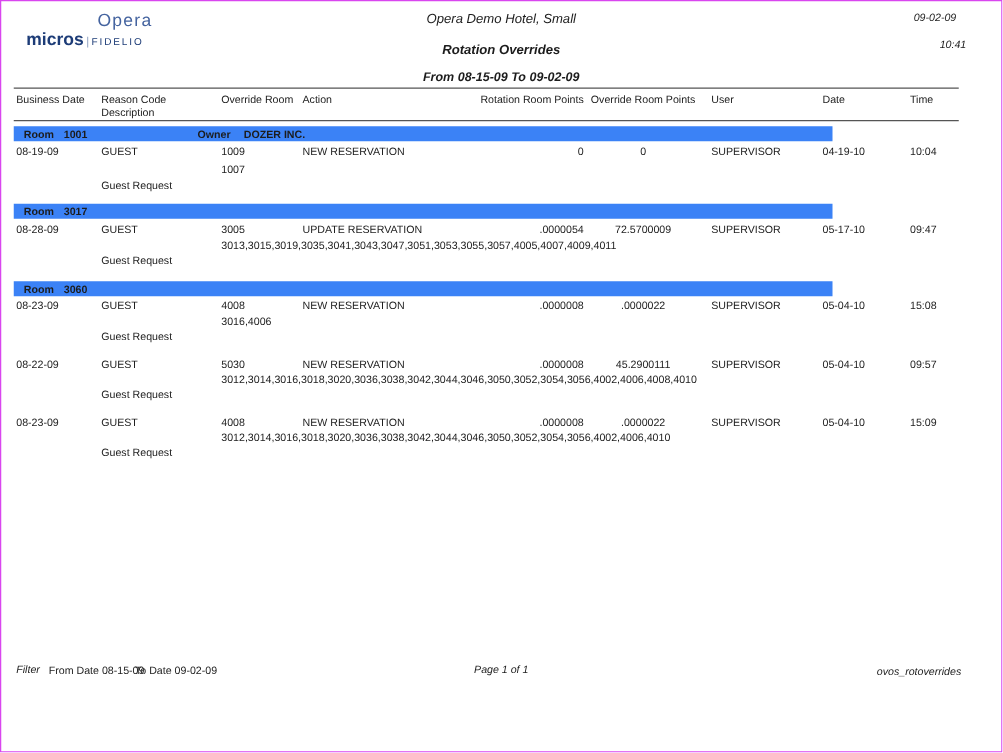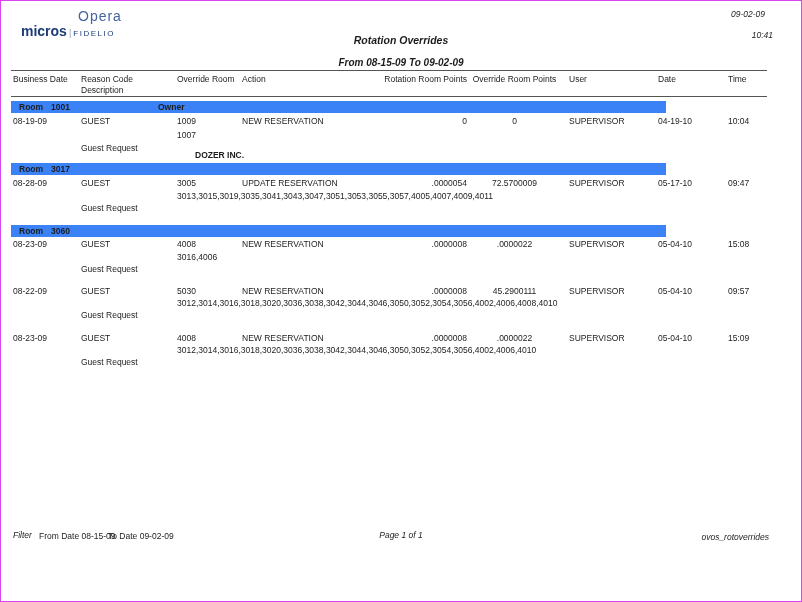--- a/index.html
+++ b/index.html
@@ -39,39 +39,40 @@
   .op { left:470px; width:87px; text-align:center; }
   .us { left:568px; }
   .dt { left:657px; }
   .tm { left:727px; }
 
   
   .gbar { position:absolute; left:10px; width:655px; height:12px; background:#3b82f6; font-weight:bold; }
   .g-room { position:absolute; left:8px; top:1px; }
   .g-num { position:absolute; left:40px; top:1px; }
   .g-owner { position:absolute; left:147px; top:1px; }
-  .g-owner-name { position:absolute; left:184px; top:1px;margin-top:48px; }
+  .g-owner-name { position:absolute; left:184px; top:1px; }
 
   
   .f-filter { top:529px; left:12px; font-style:italic; }
   .f-from { top:530px; left:38px; }
   .f-to { top:530px; left:107px; }
   .f-page { top:529px; left:0; width:800px; text-align:center; font-style:italic; }
   .f-report { top:531px; right:32px; font-style:italic; text-align:right; }
 </style>
 </head>
 <body>
 
 <div class="page">
 
   <div class="abs logo-opera">Opera</div>
   <div class="abs logo-line2">
     <span class="logo-micros">micros</span><span class="logo-div">|</span><span class="logo-fidelio">FIDELIO</span>
   </div>
 
+  <div class="abs hdr-center hotel">Opera Demo Hotel, Small</div>
   <div class="abs hdr-center title">Rotation Overrides</div>
   <div class="abs hdr-center range">From 08-15-09 To 09-02-09</div>
   <div class="abs print-date">09-02-09</div>
   <div class="abs print-time">10:41</div>
 
   <div class="rule" style="top:69px"></div>
   <div class="rule" style="top:95px"></div>
 
   <div class="line" style="top:73px">
     <span class="c bd">Business Date</span>

